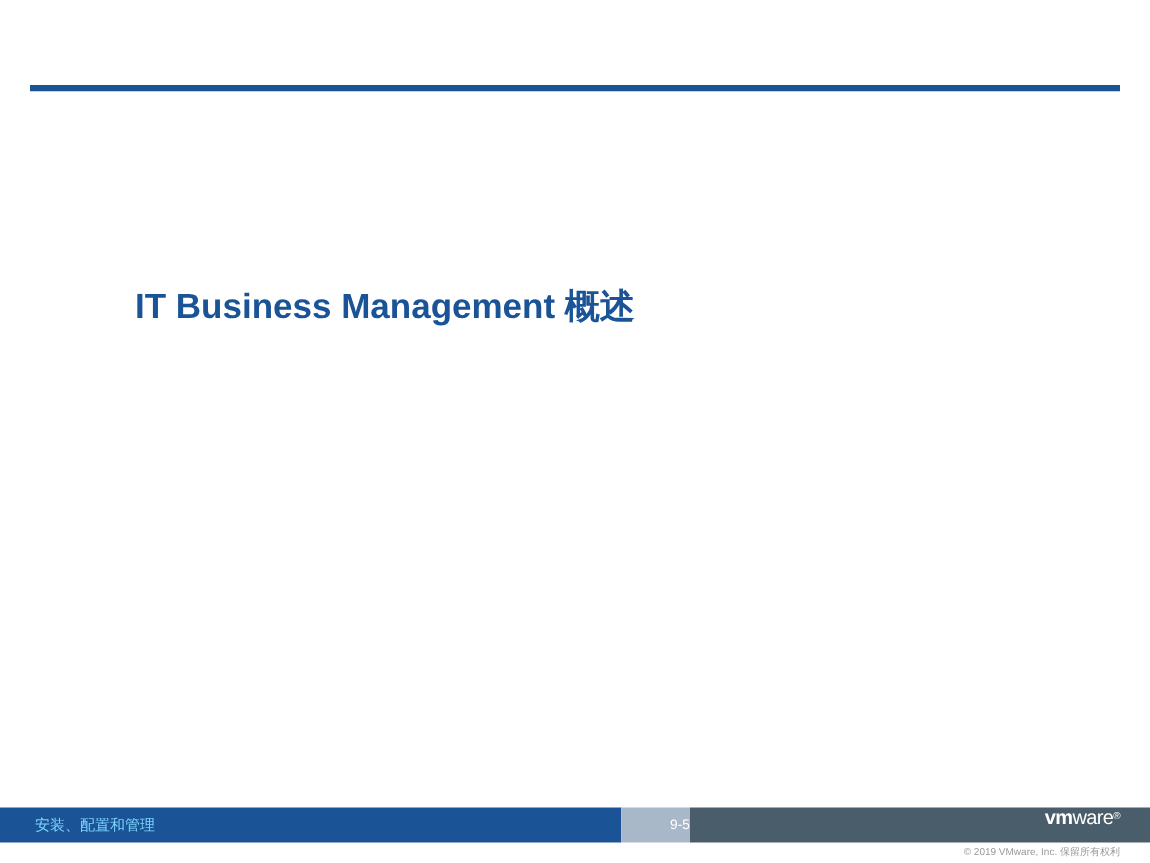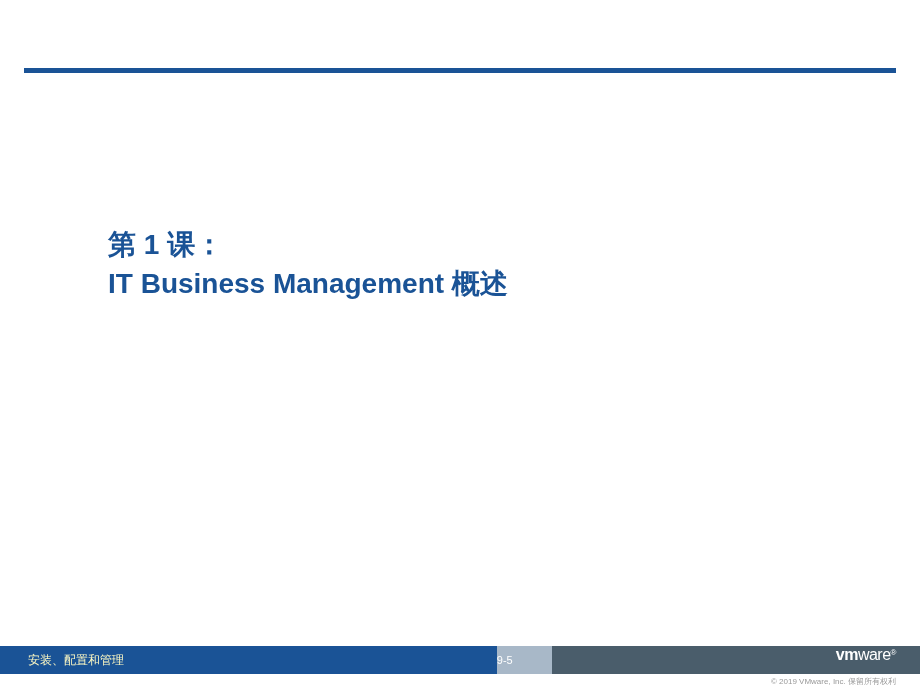--- a/index.html
+++ b/index.html
@@ -53,30 +53,30 @@
       flex: 0 0 54%;
       background: #1a5396;
       display: flex;
       align-items: center;
       padding-left: 24px;
       color: #ffffff;
       font-size: 12px;
     }
     
     .footer-left .suffix {
-      color: #fef9c3;
+      color: #7dd3fc;
       margin-left: 4px;
     }
     
     .footer-middle {
       flex: 0 0 6%;
       background: #a8b8c8;
       display: flex;
       align-items: center;
-      justify-content: flex-start;
+      justify-content: flex-end;
       color: #ffffff;
       font-size: 11px;
     }
     
     .footer-right {
       flex: 1;
       background: #4a5d6b;
       display: flex;
       align-items: flex-start;
       justify-content: flex-end;
@@ -108,21 +108,20 @@
       font-size: 8px;
       color: #999;
     }
   </style>
 </head>
 <body>
 
 <div class="top-bar"></div>
 
 <div class="title-block">
-  <div class="title-line">第 1 课：</div>
   <div class="title-line">IT Business Management 概述</div>
 </div>
 
 <div class="footer-bar">
   <div class="footer-left">
     <span class="suffix">安装、配置和管理</span>
   </div>
   <div class="footer-middle">
     <span>9-5</span>
   </div>

